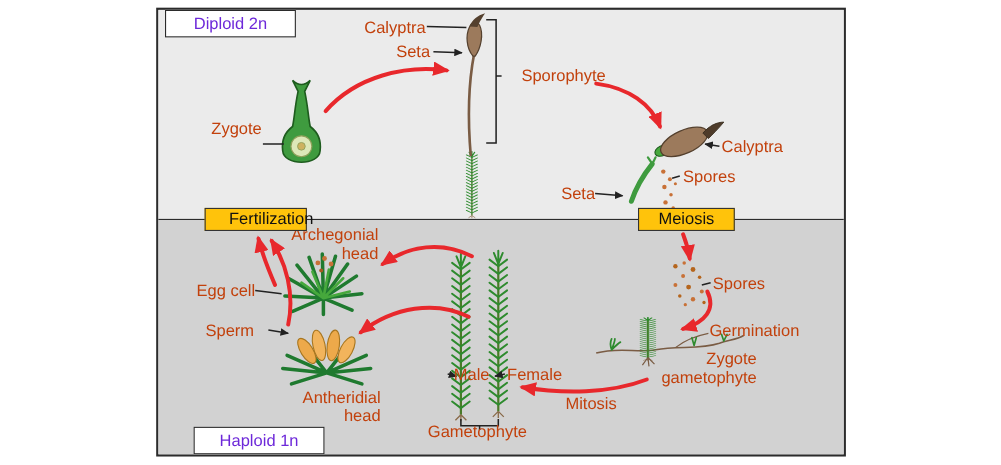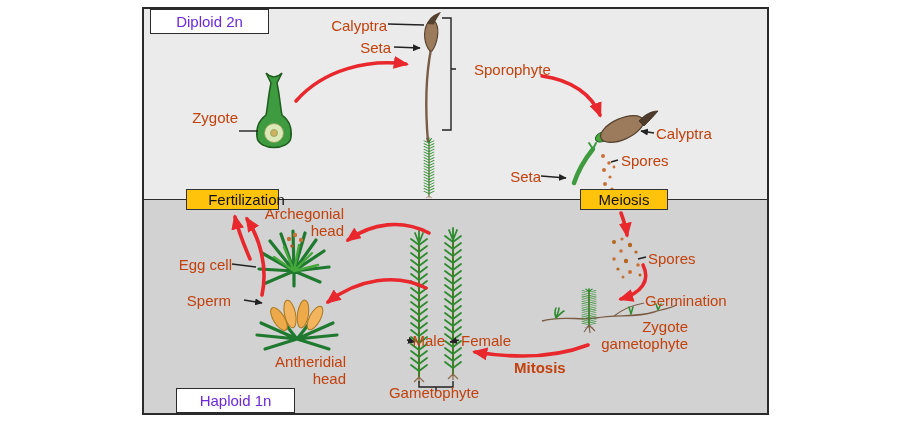--- a/index.html
+++ b/index.html
@@ -167,18 +167,18 @@
     <div class="lbl" style="left:512px;top:116px;">Calyptra</div>
     <div class="lbl" style="left:477px;top:143px;">Spores</div>
     <div class="lbl" style="left:357px;top:159px;width:40px;text-align:right;">Seta</div>
     <div class="lbl wrap" style="left:105px;top:196px;width:95px;">Archegonial head</div>
     <div class="lbl" style="left:26px;top:247px;width:62px;text-align:right;">Egg cell</div>
     <div class="lbl" style="left:35px;top:283px;width:52px;text-align:right;">Sperm</div>
     <div class="lbl wrap" style="left:104px;top:344px;width:98px;">Antheridial head</div>
     <div class="lbl" style="left:221px;top:323px;width:40px;text-align:right;margin-left:40px;">Male</div>
     <div class="lbl" style="left:317px;top:323px;">Female</div>
     <div class="lbl" style="left:243px;top:375px;width:92px;text-align:right;">Gametophyte</div>
-    <div class="lbl" style="left:370px;top:350px;font-weight:bold;">Mitosis</div>
+    <div class="lbl" style="left:370px;top:350px;">Mitosis</div>
     <div class="lbl" style="left:504px;top:241px;">Spores</div>
     <div class="lbl" style="left:501px;top:283px;">Germination</div>
     <div class="lbl wrap" style="left:420px;top:309px;width:124px;">Zygote gametophyte</div>
   </div>
 </div>
 
 </body></html>

